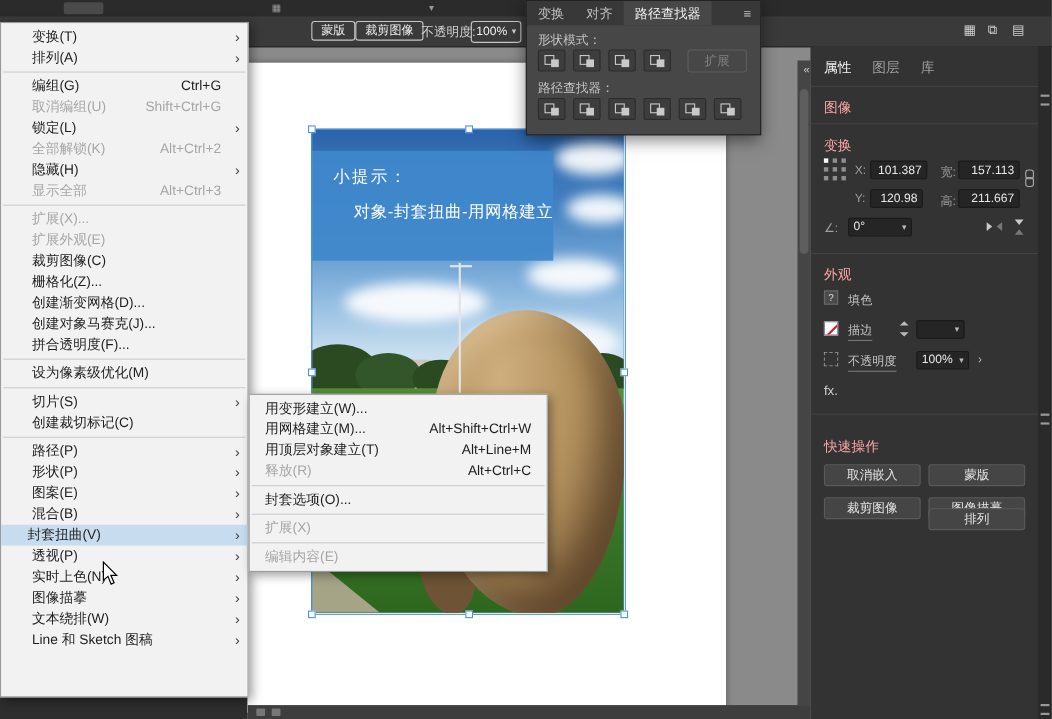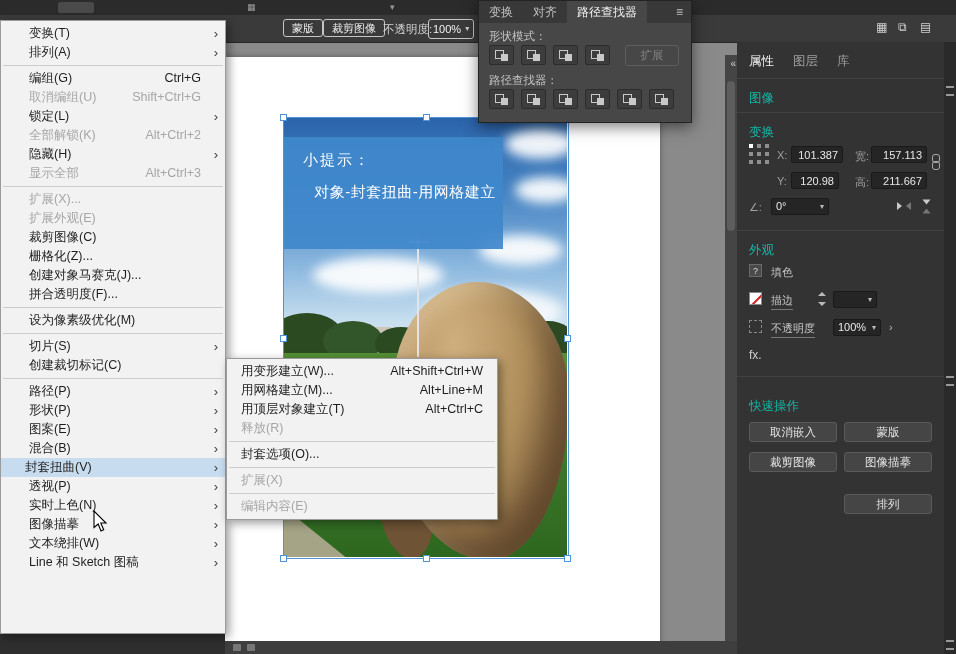--- a/index.html
+++ b/index.html
@@ -42,33 +42,33 @@
   .path{position:absolute;left:0;bottom:0;width:130px;height:120px;background:#b3ab92;clip-path:polygon(0 58%,48% 100%,0 100%);opacity:.9;}
   .flowers{position:absolute;left:116px;top:229px;width:74px;height:11px;background:#b23a33;border-radius:5px;}
   .pole{position:absolute;left:134px;top:122px;width:2px;height:118px;background:#e4e4e4;z-index:9;}
   .pole-arm{position:absolute;left:126px;top:124px;width:20px;height:2px;background:#e4e4e4;z-index:9;}
   .rock{position:absolute;left:110px;top:165px;width:176px;height:278px;z-index:8;
     background:radial-gradient(ellipse at 35% 22%,#cfae7e 0%,#b2905d 45%,#8a6a44 78%,#6e5335 100%);
     border-radius:48% 52% 45% 55% / 38% 42% 58% 50%;
     box-shadow:inset -20px -24px 34px rgba(55,38,20,.5), inset 10px 8px 20px rgba(255,240,210,.35);}
   .rock-base{position:absolute;left:96px;top:330px;width:52px;height:112px;background:#6e5335;border-radius:50%/42%;
     transform:rotate(-9deg);z-index:7;}
-  #caption{position:absolute;left:0;top:20px;width:220px;height:112px;background:rgba(64,136,203,.93);z-index:10;color:#ffffff;}
+  #caption{position:absolute;left:0;top:20px;width:220px;height:100px;background:rgba(64,136,203,.93);z-index:10;color:#ffffff;}
   .cap1{position:absolute;left:20px;top:14px;font-size:15px;letter-spacing:2px;}
-  .cap2{position:absolute;left:0;top:46px;width:100%;text-align:center;font-size:15px;letter-spacing:.5px;padding-left:12px;}
+  .cap2{position:absolute;left:0;top:46px;width:100%;text-align:right;font-size:15px;letter-spacing:.5px;}
   
   #selection-frame{position:absolute;left:58px;top:75px;width:284px;height:440px;border:1px solid #4f94db;
     pointer-events:none;z-index:20;}
   .handle{position:absolute;width:7px;height:7px;background:#ffffff;border:1px solid #4f94db;box-sizing:border-box;}
   
   #right-panel{position:absolute;left:737px;top:42px;width:207px;height:612px;background:#333333;z-index:6;font-size:11px;color:#adadad;}
   .rp-tab{position:absolute;top:11px;font-size:12.5px;color:#9f9f9f;}
   .rp-tab.active{color:#f2f2f2;}
   .rp-divider{position:absolute;left:0;right:0;height:1px;background:#424242;}
-  .rp-section{position:absolute;left:12px;font-size:12.5px;color:#14b8a6;}
+  .rp-section{position:absolute;left:12px;font-size:12.5px;color:#fca5a5;}
   .rp-label{position:absolute;font-size:11px;color:#9f9f9f;}
   .rp-field{position:absolute;height:17px;background:#252525;border:1px solid #1a1a1a;border-radius:2px;color:#e8e8e8;
     font-size:11px;text-align:right;padding:0 4px;line-height:17px;box-sizing:border-box;}
   .refgrid{position:absolute;left:12px;top:102px;width:20px;height:30px;display:grid;grid-template-columns:repeat(3,4px);
     grid-template-rows:repeat(3,4px);gap:4px;}
   .refgrid span{width:4px;height:4px;background:#8f8f8f;}
   .refgrid span.c{background:#ffffff;}
   .chain-icon{position:absolute;left:195px;top:112px;width:8px;height:16px;}
   .chain-icon::before,.chain-icon::after{content:"";position:absolute;left:0;width:6px;height:7px;border:1px solid #aaaaaa;border-radius:3px;}
   .chain-icon::before{top:0;}
@@ -110,21 +110,21 @@
   .tile .g::after{content:"";position:absolute;right:0;bottom:0;width:7px;height:7px;background:#c9c9c9;}
   .pf-expand{position:absolute;right:12px;top:44px;width:54px;height:21px;background:transparent;border:1px solid #5e5e5e;
     border-radius:3px;color:#808080;font-size:11.5px;font-family:inherit;}
   
   .menu{position:absolute;background:#f2f2f2;border:1px solid #9b9b9b;box-shadow:3px 3px 9px rgba(0,0,0,.4);
     padding:3px 0;box-sizing:border-box;}
   #object-menu{left:0;top:20px;width:226px;height:614px;z-index:60;}
   #envelope-submenu{left:226px;top:358px;width:272px;z-index:61;}
   .menu-row{position:relative;height:19px;line-height:19px;font-size:12.5px;color:#1e1e1e;display:flex;
     padding:0 24px 0 28px;white-space:nowrap;}
-  #envelope-submenu .menu-row{padding:0 14px;}
+  #envelope-submenu .menu-row{padding:0 14px;flex-direction:column;}
   .menu-row .m-shortcut{margin-left:auto;text-align:center;}
   .menu-row .m-arrow{position:absolute;right:7px;top:0;font-size:13px;color:#404040;}
   .menu-row.disabled{color:#a6a6a6;}
   .menu-row.selected{background:#c8dcf0;padding-left:24px;}
   .menu-sep{height:1px;background:#cccccc;margin:3px 2px;}
   
   #cursor{position:absolute;left:92px;top:510px;z-index:120;pointer-events:none;}
 </style>
 </head>
 <body>
@@ -260,21 +260,21 @@
   <span class="next-arrow" style="left:152px;top:279px">›</span>
 
   <span class="rp-label" style="left:12px;top:306px;color:#cfcfcf;font-size:12px">fx.</span>
 
   <div class="rp-divider" style="top:334px"></div>
   <span class="rp-section" style="top:356px">快速操作</span>
   <button class="qa-btn" style="left:12px;top:380px">取消嵌入</button>
   <button class="qa-btn" style="left:107px;top:380px">蒙版</button>
   <button class="qa-btn" style="left:12px;top:410px">裁剪图像</button>
   <button class="qa-btn" style="left:107px;top:410px">图像描摹</button>
-  <button class="qa-btn" style="left:107px;top:452px">排列</button>
+  <button class="qa-btn" style="left:107px;top:420px">排列</button>
 </div>
 
 <div id="right-strip">
   <span class="strip-icon" style="top:44px"></span>
   <span class="strip-icon" style="top:334px"></span>
   <span class="strip-icon" style="top:598px"></span>
 </div>
 
 <div id="pf-panel">
   <div class="pf-tabbar">
@@ -364,20 +364,23 @@
       <div class="menu-row disabled">
         <span class="m-label">扩展外观(E)</span>
       </div>
       <div class="menu-row">
         <span class="m-label">裁剪图像(C)</span>
       </div>
       <div class="menu-row">
         <span class="m-label">栅格化(Z)...</span>
       </div>
       <div class="menu-row">
+        <span class="m-label">创建渐变网格(D)...</span>
+      </div>
+      <div class="menu-row">
         <span class="m-label">创建对象马赛克(J)...</span>
       </div>
       <div class="menu-row">
         <span class="m-label">拼合透明度(F)...</span>
       </div>
       <div class="menu-sep"></div>
       <div class="menu-row">
         <span class="m-label">设为像素级优化(M)</span>
       </div>
       <div class="menu-sep"></div>

